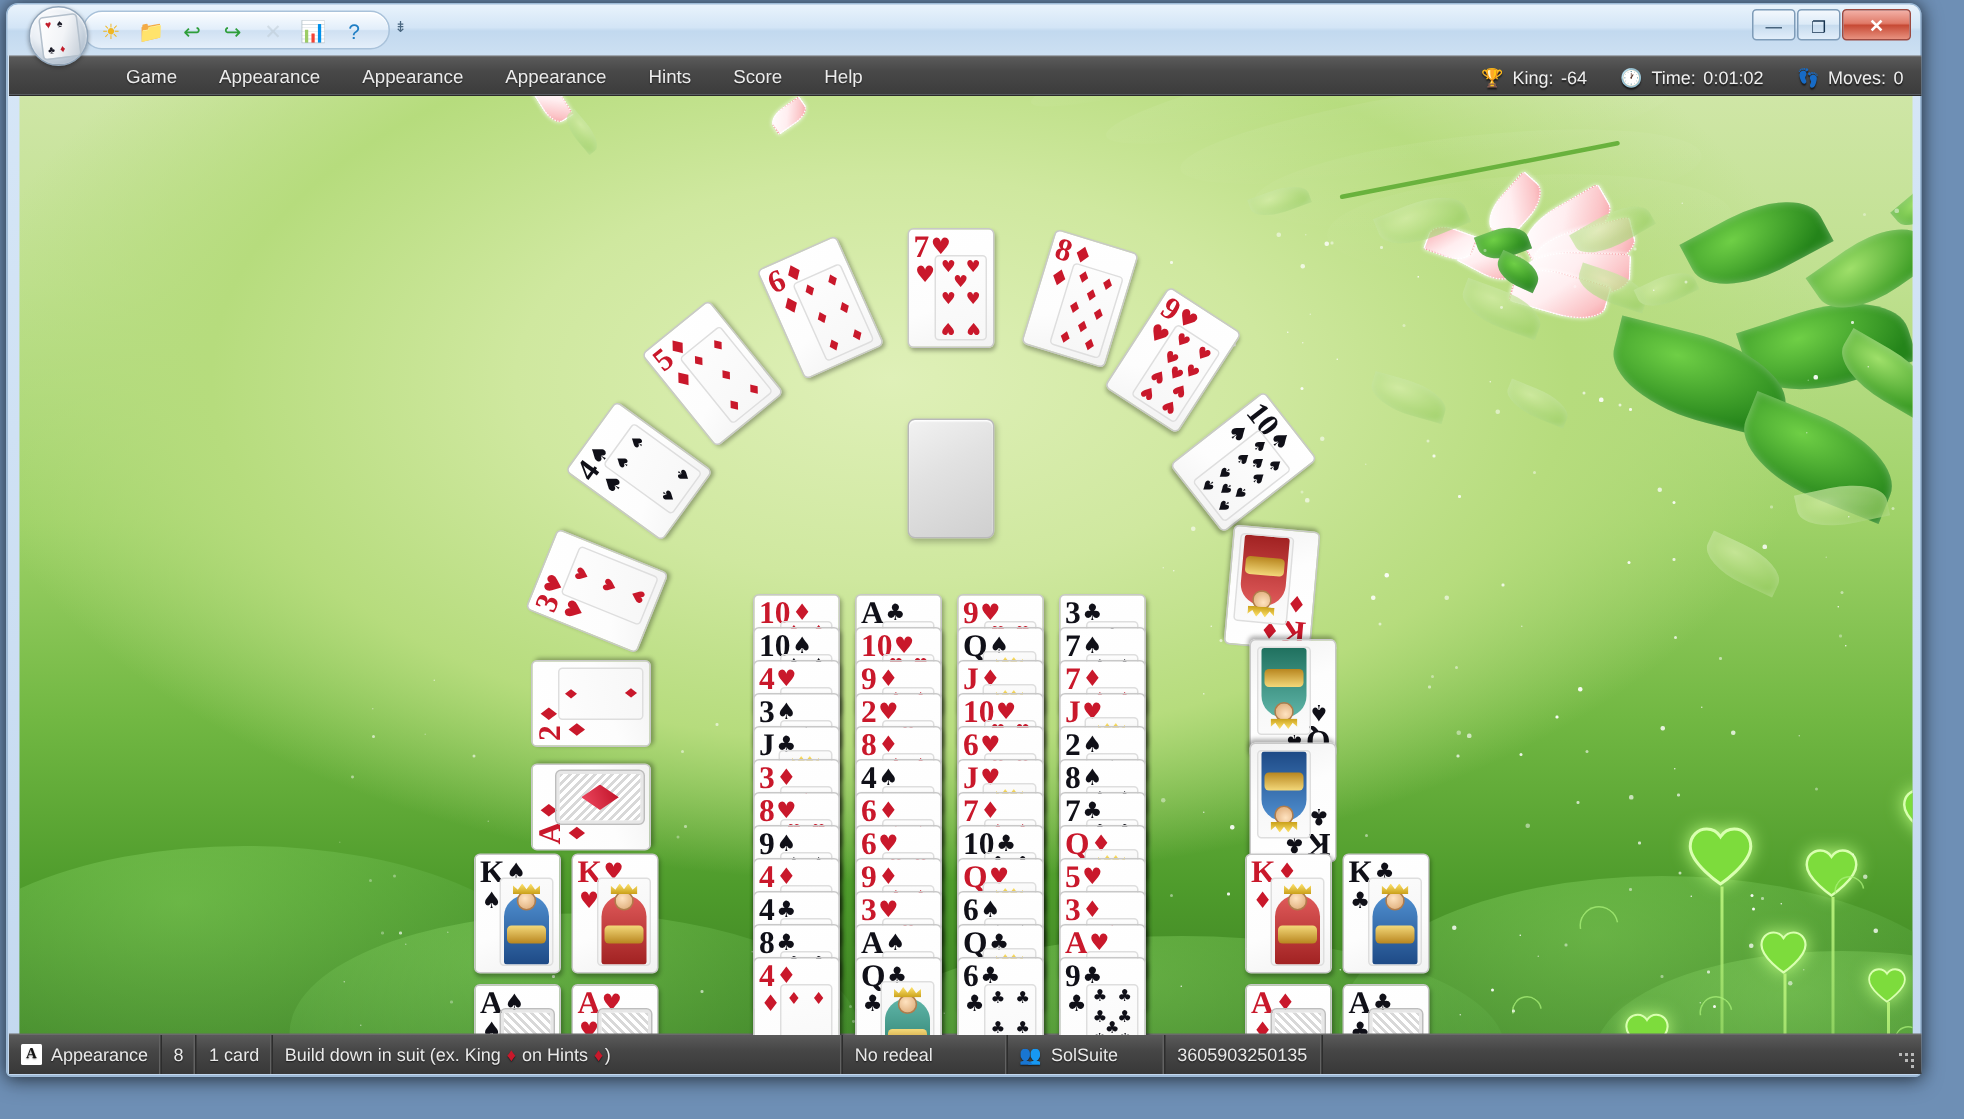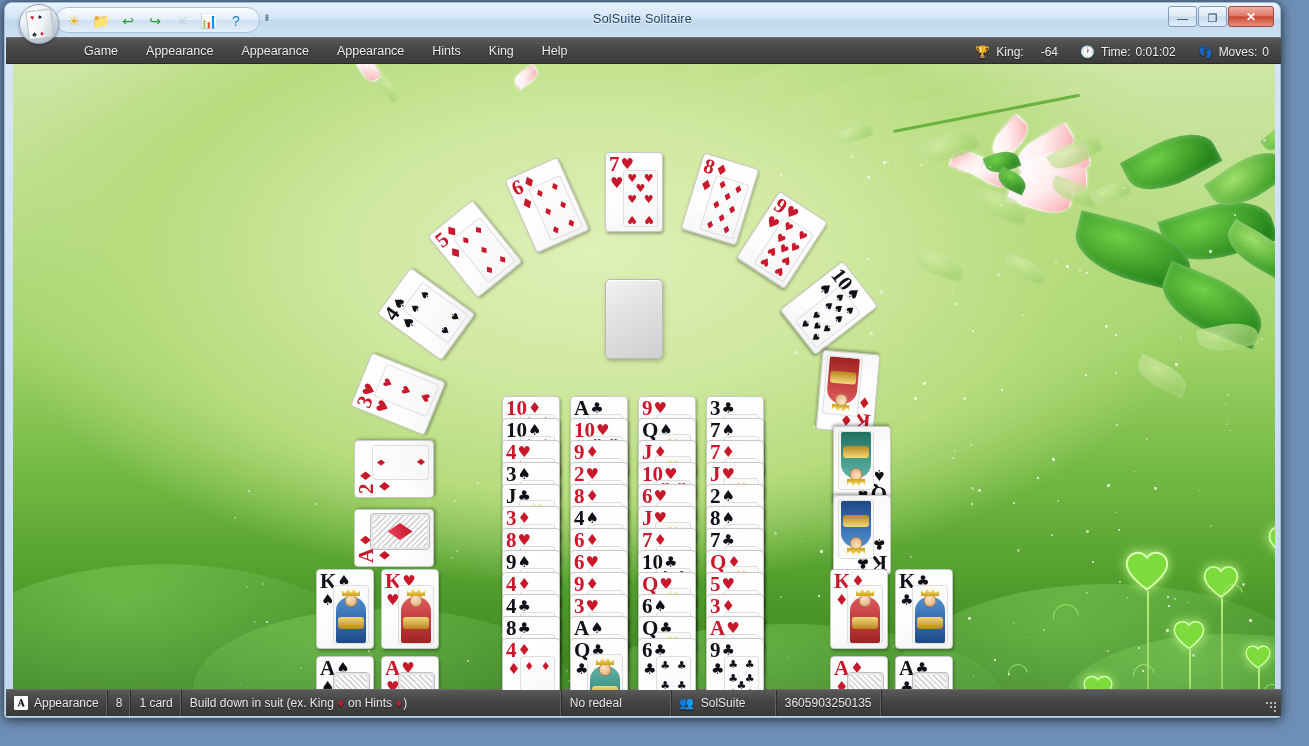--- a/index.html
+++ b/index.html
@@ -275,21 +275,20 @@
   .grip i { position:absolute; width:2px;height:2px;background:#b9b9b9; }
 </style>
 </head>
 <body>
 
 <div id="app">
 
   <div class="win-frame">
 
     <div class="titlebar">
-      <div class="title-text">SolSuite Solitaire</div>
       <div class="winbtns">
         <div class="wbtn">
           <div class="g">—</div>
         </div>
         <div class="wbtn">
           <div class="g">❐</div>
         </div>
         <div class="wbtn close">
           <div class="g">✕</div>
         </div>
@@ -316,28 +315,28 @@
       </div>
     <div class="tb-sep">⇟</div>
 
     <div class="menubar">
       <div class="menu-items" id="menu-items">
           <div class="menu-item"><span>Game</span></div>
           <div class="menu-item"><span>Appearance</span></div>
           <div class="menu-item"><span>Appearance</span></div>
           <div class="menu-item"><span>Appearance</span></div>
           <div class="menu-item"><span>Hints</span></div>
-          <div class="menu-item"><span>King</span></div>
+          <div class="menu-item"><span>Score</span></div>
           <div class="menu-item"><span>Help</span></div>
         </div>
       <div class="statusgrp">
         <div class="sgi">
           <span class="ic">🏆</span>
           <span>King:</span>
-          <span style="margin-left:17px">-64</span>
+          <span style="margin-left:5px">-64</span>
         </div>
         <div class="sgi">
           <span class="ic">🕐</span>
           <span>Time:</span>
           <span style="margin-left:5px">0:01:02</span>
         </div>
         <div class="sgi">
           <span class="ic">👣</span>
           <span>Moves:</span>
           <span style="margin-left:5px">0</span>

